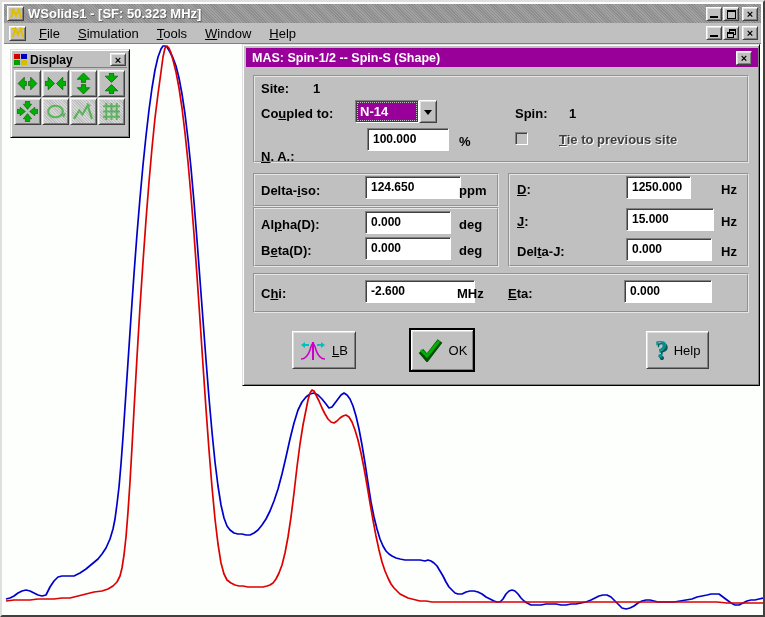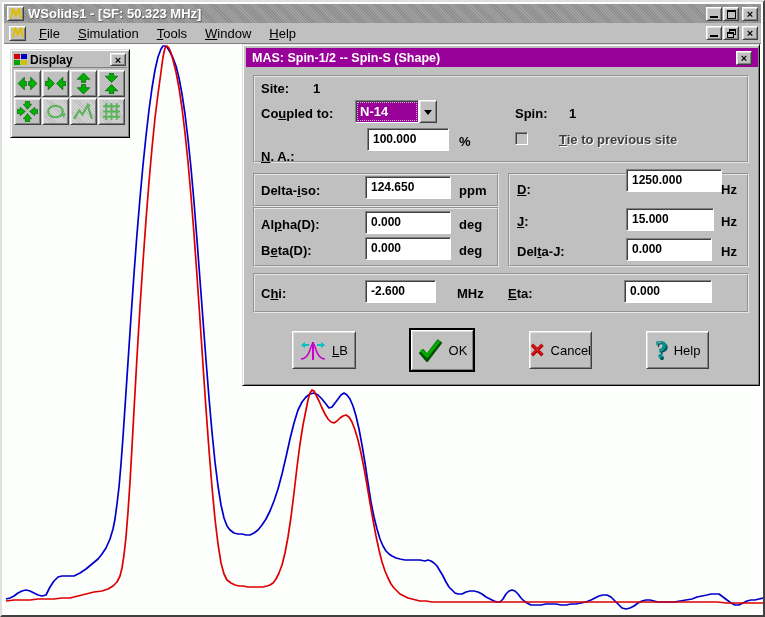--- a/index.html
+++ b/index.html
@@ -230,71 +230,64 @@
     <span class="lbl" style="left:272px; top:61px;">Spin:</span>
     <span class="lbl" style="left:326px; top:61px;">1</span>
     <span class="lbl" style="left:18px; top:89px;margin-top:15px;"><u>N</u>. A.:</span>
     <span class="field val sunkenfield" style="left:124px; top:83px; width:82px;">100.000</span>
     <span class="unit" style="left:216px; top:89px;">%</span>
     <span class="checkbox sunkenfield" style="left:272px; top:87px;"></span>
     <span class="lbl disabled-text" style="left:292px; top:87px;"><u>T</u>ie to previous site</span>
 
     <div class="groupbox" style="left:10px; top:128px; width:246px; height:34px;"></div>
     <span class="lbl" style="left:18px; top:138px;">Delta-<u>i</u>so:</span>
-    <span class="field val sunkenfield" style="left:122px; top:131px; width:86px;">124.650</span>
+    <span class="field val sunkenfield" style="left:122px; top:131px; width:96px;">124.650</span>
     <span class="unit" style="left:216px; top:138px;">ppm</span>
 
     <div class="groupbox" style="left:10px; top:162px; width:246px; height:60px;"></div>
     <span class="lbl" style="left:18px; top:172px;">Al<u>p</u>ha(D):</span>
     <span class="field val sunkenfield" style="left:122px; top:166px; width:86px;">0.000</span>
     <span class="unit" style="left:216px; top:172px;">deg</span>
     <span class="lbl" style="left:18px; top:198px;">B<u>e</u>ta(D):</span>
     <span class="field val sunkenfield" style="left:122px; top:192px; width:86px;">0.000</span>
     <span class="unit" style="left:216px; top:198px;">deg</span>
 
     <div class="groupbox" style="left:265px; top:128px; width:241px; height:94px;"></div>
     <span class="lbl" style="left:274px; top:137px;"><u>D</u>:</span>
-    <span class="field val sunkenfield" style="left:383px; top:124px; width:96px;">1250.000</span>
+    <span class="field val sunkenfield" style="left:383px; top:131px; width:65px;">1250.000</span>
     <span class="unit" style="left:478px; top:137px;">Hz</span>
     <span class="lbl" style="left:274px; top:169px;"><u>J</u>:</span>
     <span class="field val sunkenfield" style="left:383px; top:163px; width:88px;">15.000</span>
     <span class="unit" style="left:478px; top:169px;">Hz</span>
     <span class="lbl" style="left:274px; top:199px;">Del<u>t</u>a-J:</span>
     <span class="field val sunkenfield" style="left:383px; top:193px; width:86px;">0.000</span>
     <span class="unit" style="left:478px; top:199px;">Hz</span>
 
     <div class="groupbox" style="left:10px; top:228px; width:496px; height:40px;"></div>
     <span class="lbl" style="left:18px; top:241px;">C<u>h</u>i:</span>
-    <span class="field val sunkenfield" style="left:122px; top:235px; width:71px;">-2.600</span>
+    <span class="field val sunkenfield" style="left:122px; top:235px; width:110px;">-2.600</span>
     <span class="unit" style="left:214px; top:241px;">MHz</span>
     <span class="lbl" style="left:265px; top:241px;"><u>E</u>ta:</span>
     <span class="field val sunkenfield" style="left:381px; top:235px; width:88px;">0.000</span>
 
     <span class="dlg-btn btn95" style="left:49px; top:286px; width:64px; height:38px;">
       <svg width="26" height="24" viewBox="0 0 26 24">
         <path d="M1,21 Q7,21 10,12 Q12,5 13,5 Q14,5 16,12 Q19,21 25,21" fill="none" stroke="#cc00cc" stroke-width="1.6"></path>
         <line x1="13" y1="4" x2="13" y2="22" stroke="#cc00cc" stroke-width="2"></line>
         <polygon points="1,7 5,4 5,6 9,6 9,8 5,8 5,10" fill="#00c0c0"></polygon>
         <polygon points="25,7 21,4 21,6 17,6 17,8 21,8 21,10" fill="#00c0c0"></polygon>
       </svg>
       <span><u>L</u>B</span>
     </span>
     <span class="dlg-btn btn95 default" style="left:166px; top:283px; width:66px; height:44px;">
       <svg width="26" height="24" viewBox="0 0 26 24">
         <path d="M4,13 L10,20 L23,3" fill="none" stroke="#005000" stroke-width="6"></path>
         <path d="M4,12 L10,18 L22,3" fill="none" stroke="#00b000" stroke-width="3"></path>
       </svg>
       <span>OK</span>
     </span>
-    <span class="dlg-btn btn95" style="left:286px; top:286px; width:63px; height:38px;">
-      <svg width="22" height="22" viewBox="0 0 22 22">
-        <path d="M3,3 L19,19 M19,3 L3,19" stroke="#b00000" stroke-width="5"></path>
-        <path d="M4,3 L19,18 M18,3 L3,18" stroke="#e02020" stroke-width="2"></path>
-      </svg>
-      <span>Cancel</span>
-    </span>
     <span class="dlg-btn btn95" style="left:403px; top:286px; width:63px; height:38px;">
       <span style="font-size:26px; font-weight:bold; color:#009090; text-shadow:1.5px 1.5px 0 #005858; font-family:'Liberation Serif', serif;">?</span>
       <span>Help</span>
     </span>
   </div>
 
 </div>
 
 </body></html>

